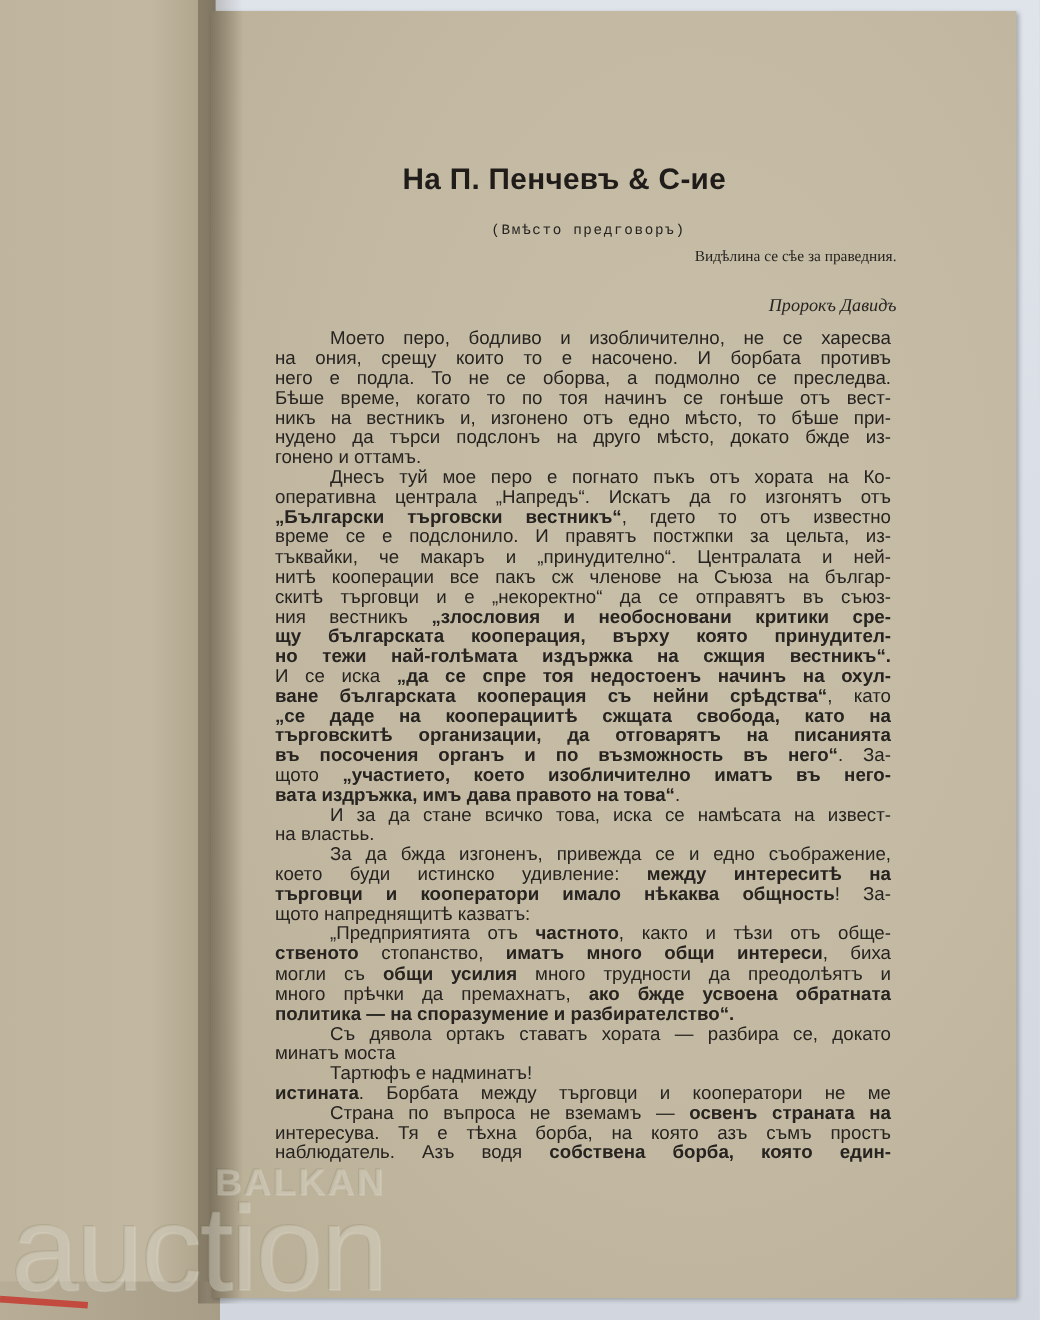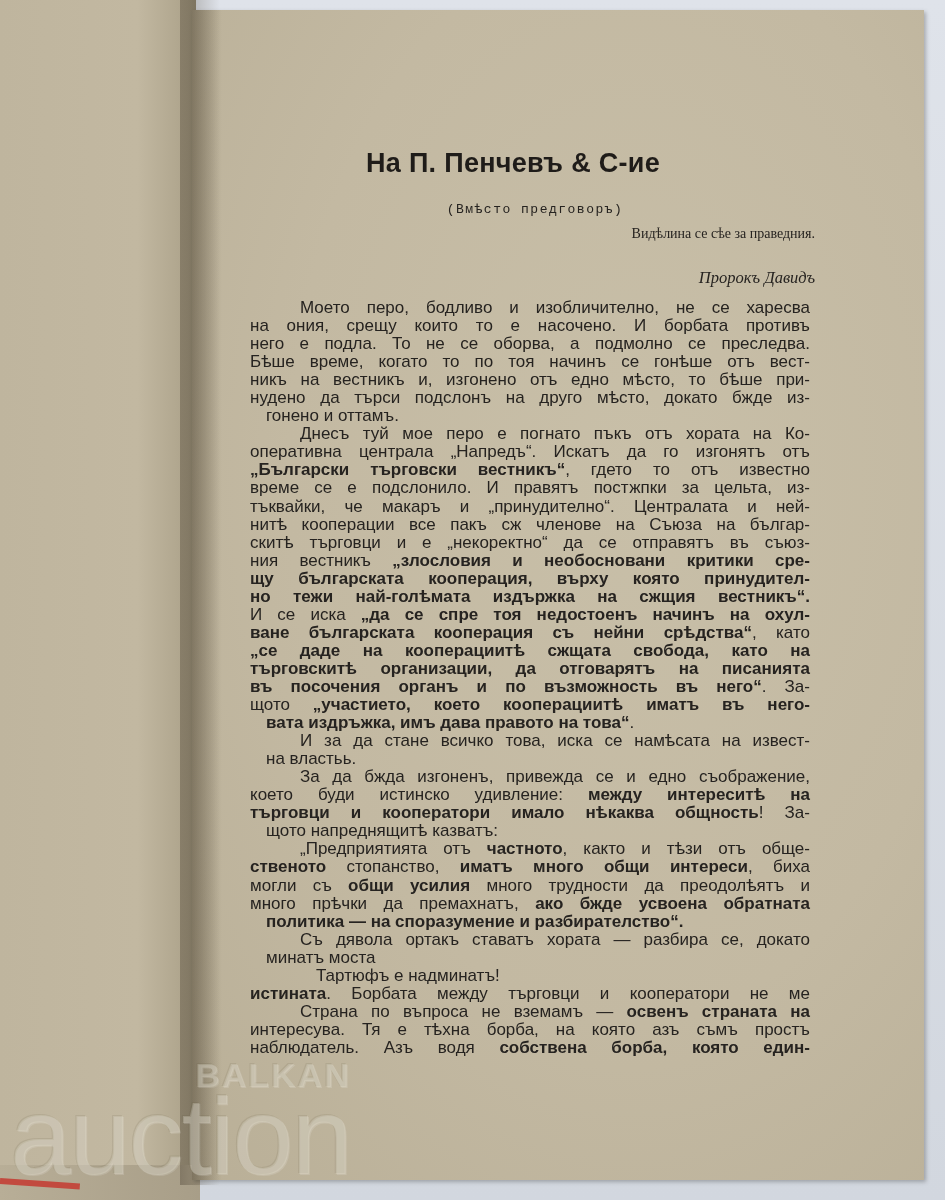--- a/index.html
+++ b/index.html
@@ -54,21 +54,21 @@
     }
     .epigraph-author {
       position: absolute; top: 258px; right: -5px; text-align: left;
       font-family: "Liberation Serif", serif; font-style: italic; font-size: 16.5px;
     }
     .body-text {
       position: absolute; top: 289px; left: 0; width: 560px;
       font-size: 17px; line-height: 18.05px; text-align: justify;
     }
     .line { display: block; white-space: nowrap; text-align-last: justify; height: 18.05px; overflow: visible; }
-    .line.last { text-align-last: left; margin-left: 16px; }
+    .line.last { text-align-last: left; }
     .line.indent { padding-left: 50px; }
     .line b { font-weight: bold; }
     .watermark {
       position: absolute; left: 10px; top: 1058px; pointer-events: none;
       color: rgba(235,230,215,0.28);
       text-shadow: 1px 1px 0 rgba(255,255,255,0.15), -1px -1px 0 rgba(90,80,60,0.12);
       text-align: right;
     }
     .watermark-top { font-size: 34px; font-weight: bold; letter-spacing: 2px; line-height: 34px; }
     .watermark-bottom { font-size: 110px; line-height: 100px; margin-top: -6px; letter-spacing: -2px; }
@@ -106,21 +106,21 @@
           <span class="line"><span>нитѣ кооперации все пакъ сж членове на Съюза на българ-</span></span>
           <span class="line"><span>скитѣ търговци и е „некоректно“ да се отправятъ въ съюз-</span></span>
           <span class="line"><span>ния вестникъ </span><b>„злословия и необосновани критики сре-</b></span>
           <span class="line"><b>щу българската кооперация, върху която принудител-</b></span>
           <span class="line"><b>но тежи най-голѣмата издържка на сжщия вестникъ“.</b></span>
           <span class="line"><span>И се иска </span><b>„да се спре тоя недостоенъ начинъ на охул-</b></span>
           <span class="line"><b>ване българската кооперация съ нейни срѣдства“</b><span>, като</span></span>
           <span class="line"><b>„се даде на кооперациитѣ сжщата свобода, като на</b></span>
           <span class="line"><b>търговскитѣ организации, да отговарятъ на писанията</b></span>
           <span class="line"><b>въ посочения органъ и по възможность въ него“</b><span>. За-</span></span>
-          <span class="line"><span>щото </span><b>„участието, което кооперациитѣ иматъ въ него-</b></span>
+          <span class="line"><span>щото </span><b>„участието, което изобличително иматъ въ него-</b></span>
           <span class="line last"><b>вата издръжка, имъ дава правото на това“</b><span>.</span></span>
           <span class="line indent"><span>И за да стане всичко това, иска се намѣсата на извест-</span></span>
           <span class="line last"><span>на властьь.</span></span>
           <span class="line indent"><span>За да бжда изгоненъ, привежда се и едно съображение,</span></span>
           <span class="line"><span>което буди истинско удивление: </span><b>между интереситѣ на</b></span>
           <span class="line"><b>търговци и кооператори имало нѣкаква общность</b><span>! За-</span></span>
           <span class="line last"><span>щото напреднящитѣ казватъ:</span></span>
           <span class="line indent"><span>„Предприятията отъ </span><b>частното</b><span>, както и тѣзи отъ обще-</span></span>
           <span class="line"><b>ственото</b><span> стопанство, </span><b>иматъ много общи интереси</b><span>, биха</span></span>
           <span class="line"><span>могли съ </span><b>общи усилия</b><span> много трудности да преодолѣятъ и</span></span>

